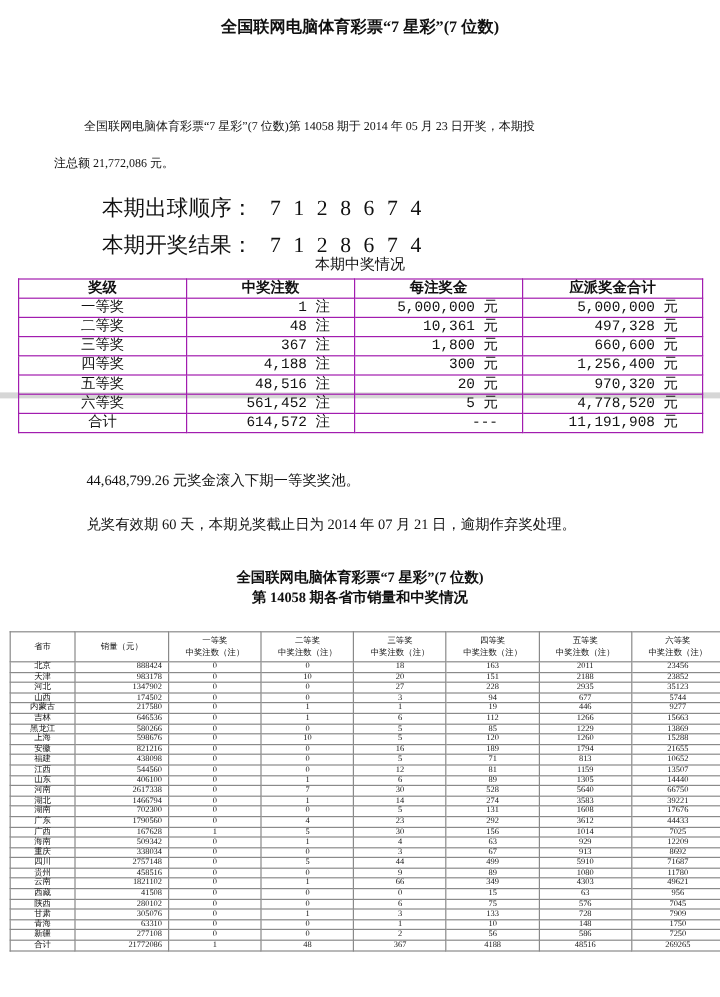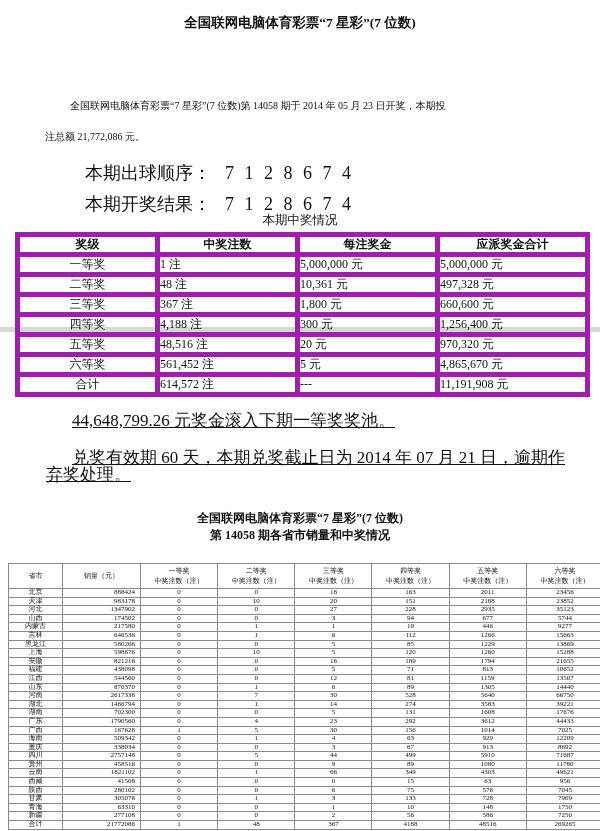--- a/index.html
+++ b/index.html
@@ -17,28 +17,28 @@
   .intro .ln1 { text-indent:25px; }
 
   .kv { margin:13px 0 0 85px; font-size:18px; line-height:16px; }
   .kv + .kv { margin-top:15px; }
   .kv .digits { margin-left:14px; letter-spacing:3px; }
 
   .t1-caption { text-align:center; font-weight:normal; font-size:12.5px; }
 
   table { border-collapse:collapse; position:relative; z-index:1; background:transparent; }
   .t1 { margin:3px 0 0 15px; width:570px; table-layout:fixed; }
-  .t1 th, .t1 td { border:5px solid #a21caf; height:15px; line-height:15px; font-size:12px; padding:0; }
+  .t1 th, .t1 td { border:1px solid #a21caf; height:15px; line-height:15px; font-size:12px; padding:0;font-family:Liberation Mono, monospace; }
   .t1 th { font-weight:bold; text-align:center; }
   .t1 td.c { text-align:center; }
-  .t1 td.r { padding-right:8px; }
+  .t1 td.r { text-align:right; padding-right:20px; }
   .t1 col.c1 { width:140px; } .t1 col.c2 { width:140px; }
   .t1 col.c3 { width:140px; } .t1 col.c4 { width:150px; }
 
-  .note { margin:15px 20px 0 46px; text-indent:26px; font-size:17px; line-height:17px;text-decoration:underline; }
+  .note { margin:31px 20px 0 46px; text-indent:26px; font-size:12px; line-height:17px; }
   .note + .note { margin-top:20px; }
 
   .title2 { margin-top:27px; text-align:center; font-weight:bold; font-size:12px; line-height:17px; }
 
   .t2 { margin:19px 0 0 8px; width:596px; table-layout:fixed; }
   .t2 th, .t2 td { border:1px solid #8a8a8a; padding:0; font-size:7px; }
   .t2 { border:1px solid #555; }
   .t2 th { font-weight:normal; text-align:center; line-height:10px; padding:2px 0; }
   .t2 td { height:7.6px; line-height:7.6px; }
   .t2 td.c { text-align:center; }
@@ -112,21 +112,21 @@
         <tr>
           <td class="c">五等奖</td>
           <td class="r">48,516 注</td>
           <td class="r">20 元</td>
           <td class="r">970,320 元</td>
         </tr>
         <tr>
           <td class="c">六等奖</td>
           <td class="r">561,452 注</td>
           <td class="r">5 元</td>
-          <td class="r">4,865,670 元</td>
+          <td class="r">4,778,520 元</td>
         </tr>
         <tr>
           <td class="c">合计</td>
           <td class="r">614,572 注</td>
           <td class="r">---</td>
           <td class="r">11,191,908 元</td>
         </tr>
       </tbody>
   </table>
 
@@ -283,21 +283,21 @@
           <td class="r">544560</td>
           <td class="c">0</td>
           <td class="c">0</td>
           <td class="c">12</td>
           <td class="c">81</td>
           <td class="c">1159</td>
           <td class="c">13507</td>
         </tr>
         <tr>
           <td class="c">山东</td>
-          <td class="r">870370</td>
+          <td class="r">406100</td>
           <td class="c">0</td>
           <td class="c">1</td>
           <td class="c">6</td>
           <td class="c">89</td>
           <td class="c">1305</td>
           <td class="c">14440</td>
         </tr>
         <tr>
           <td class="c">河南</td>
           <td class="r">2617338</td>

